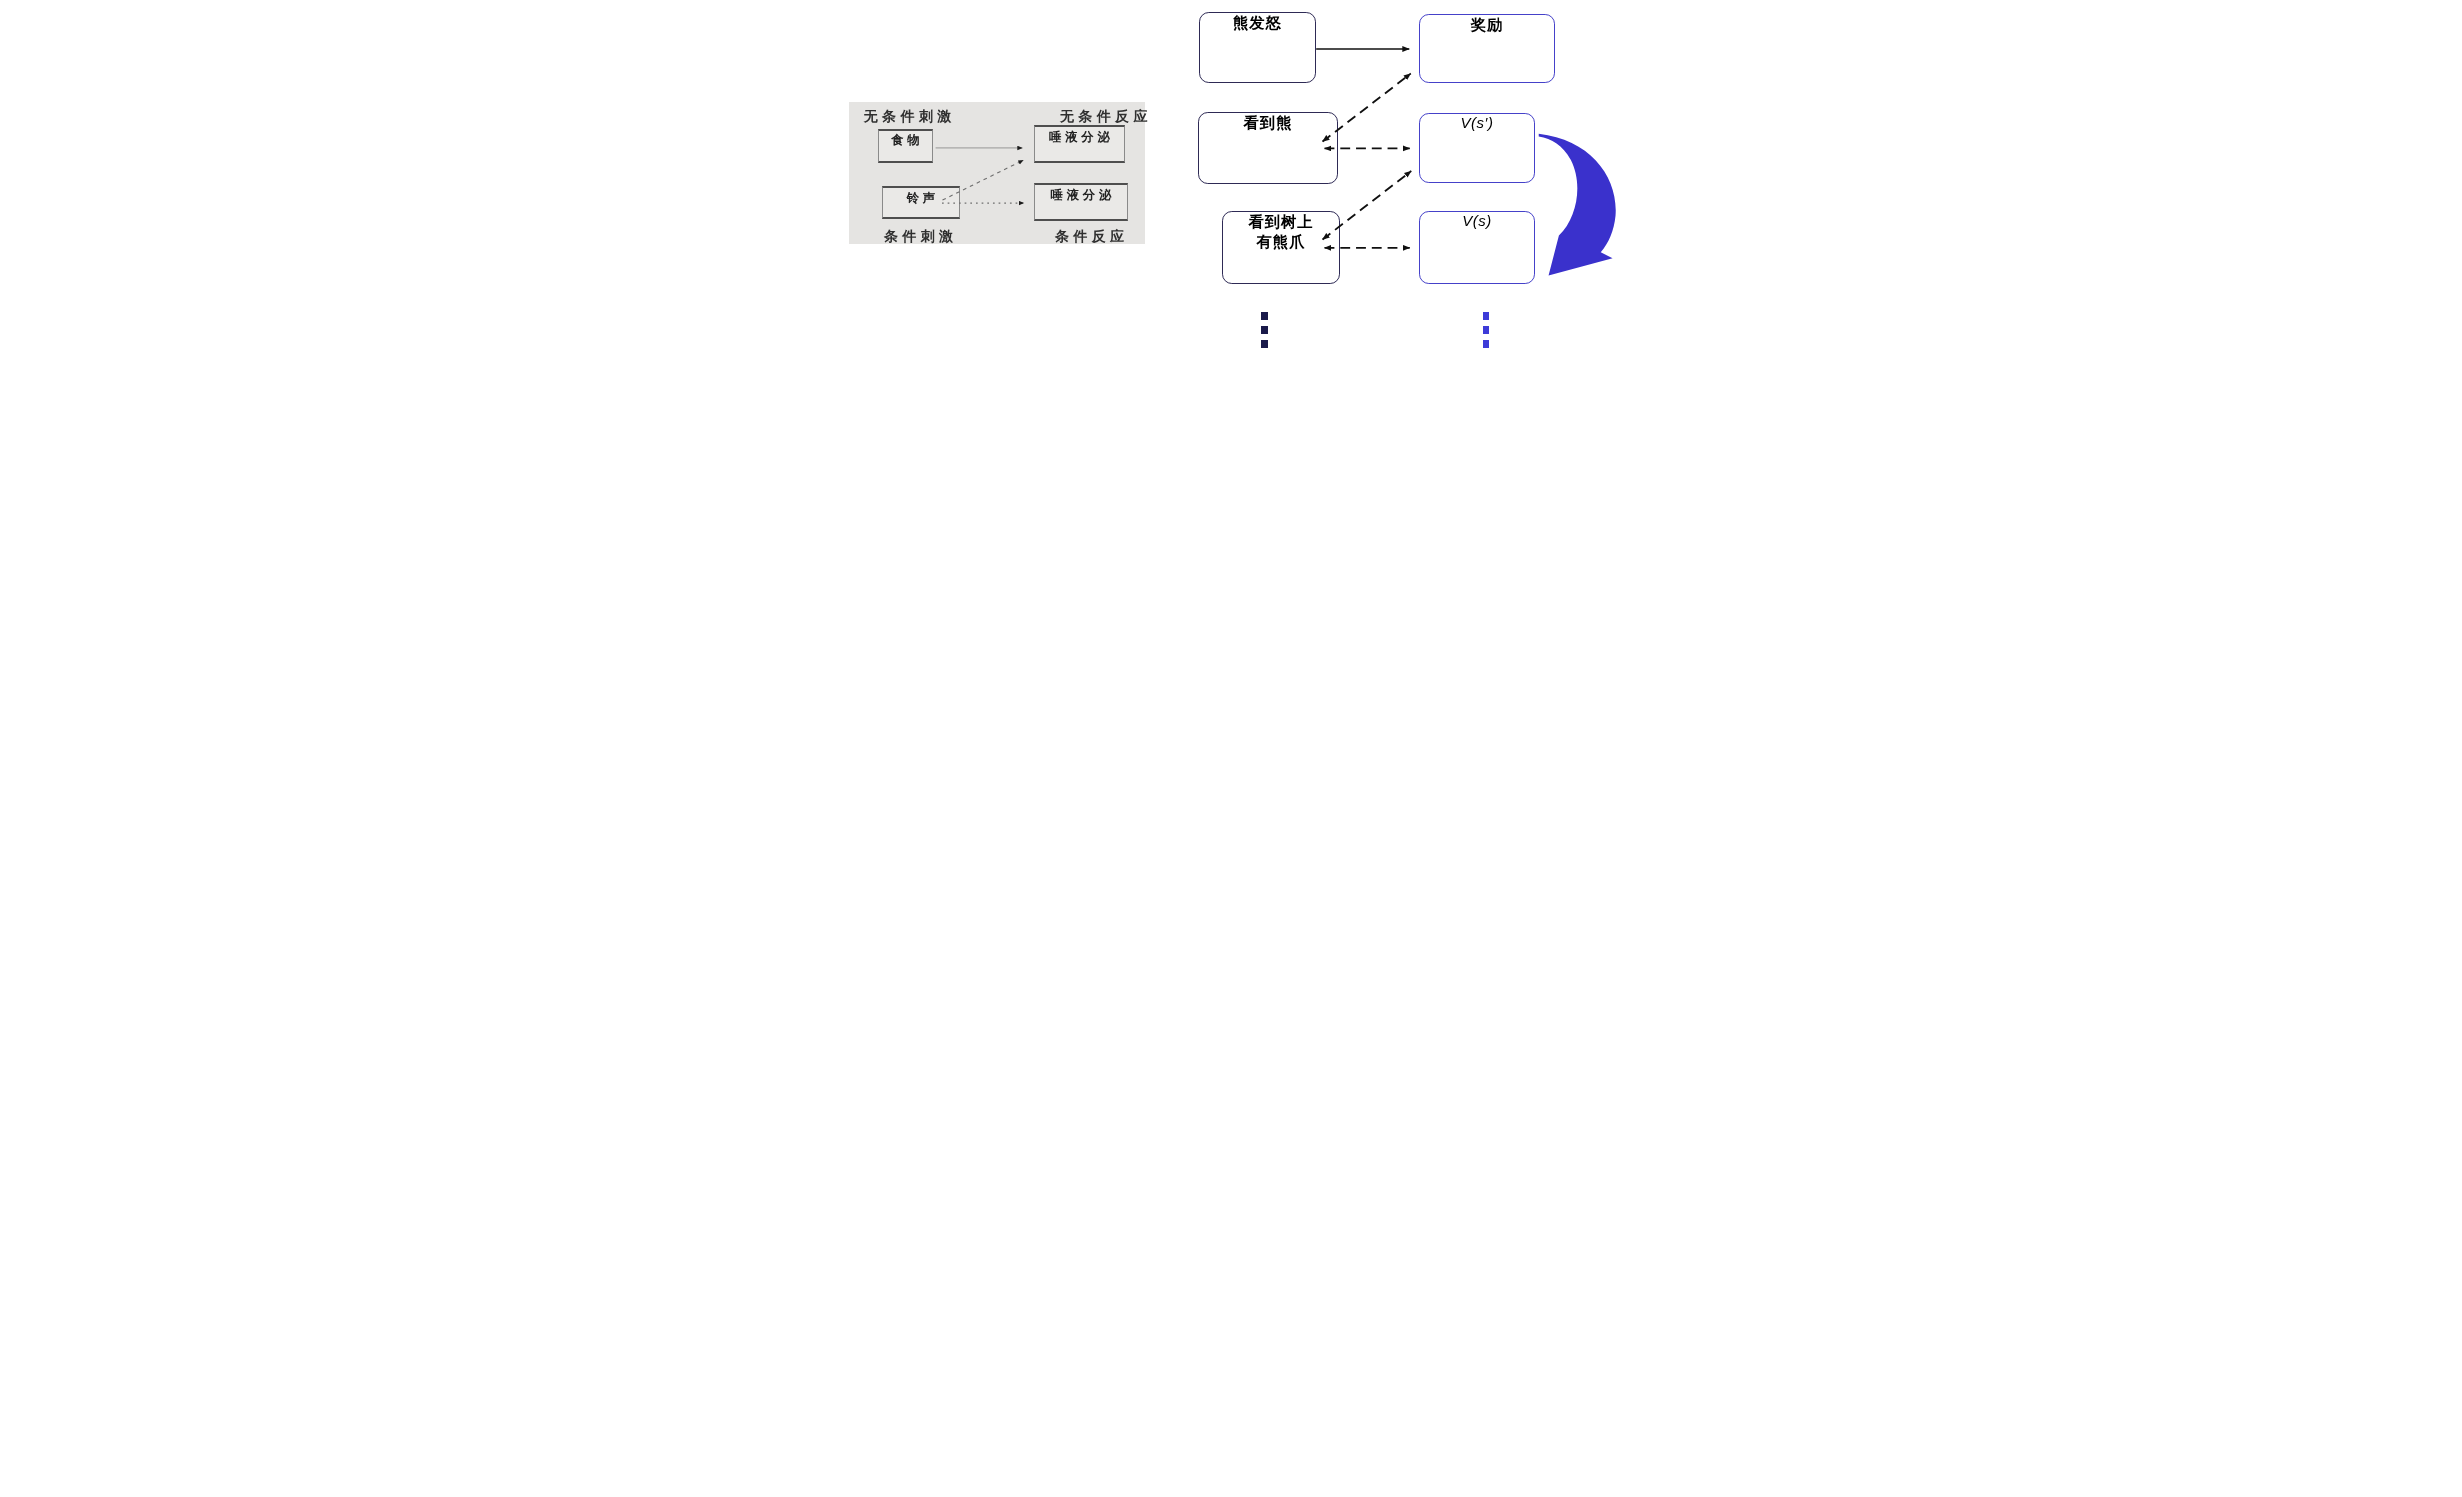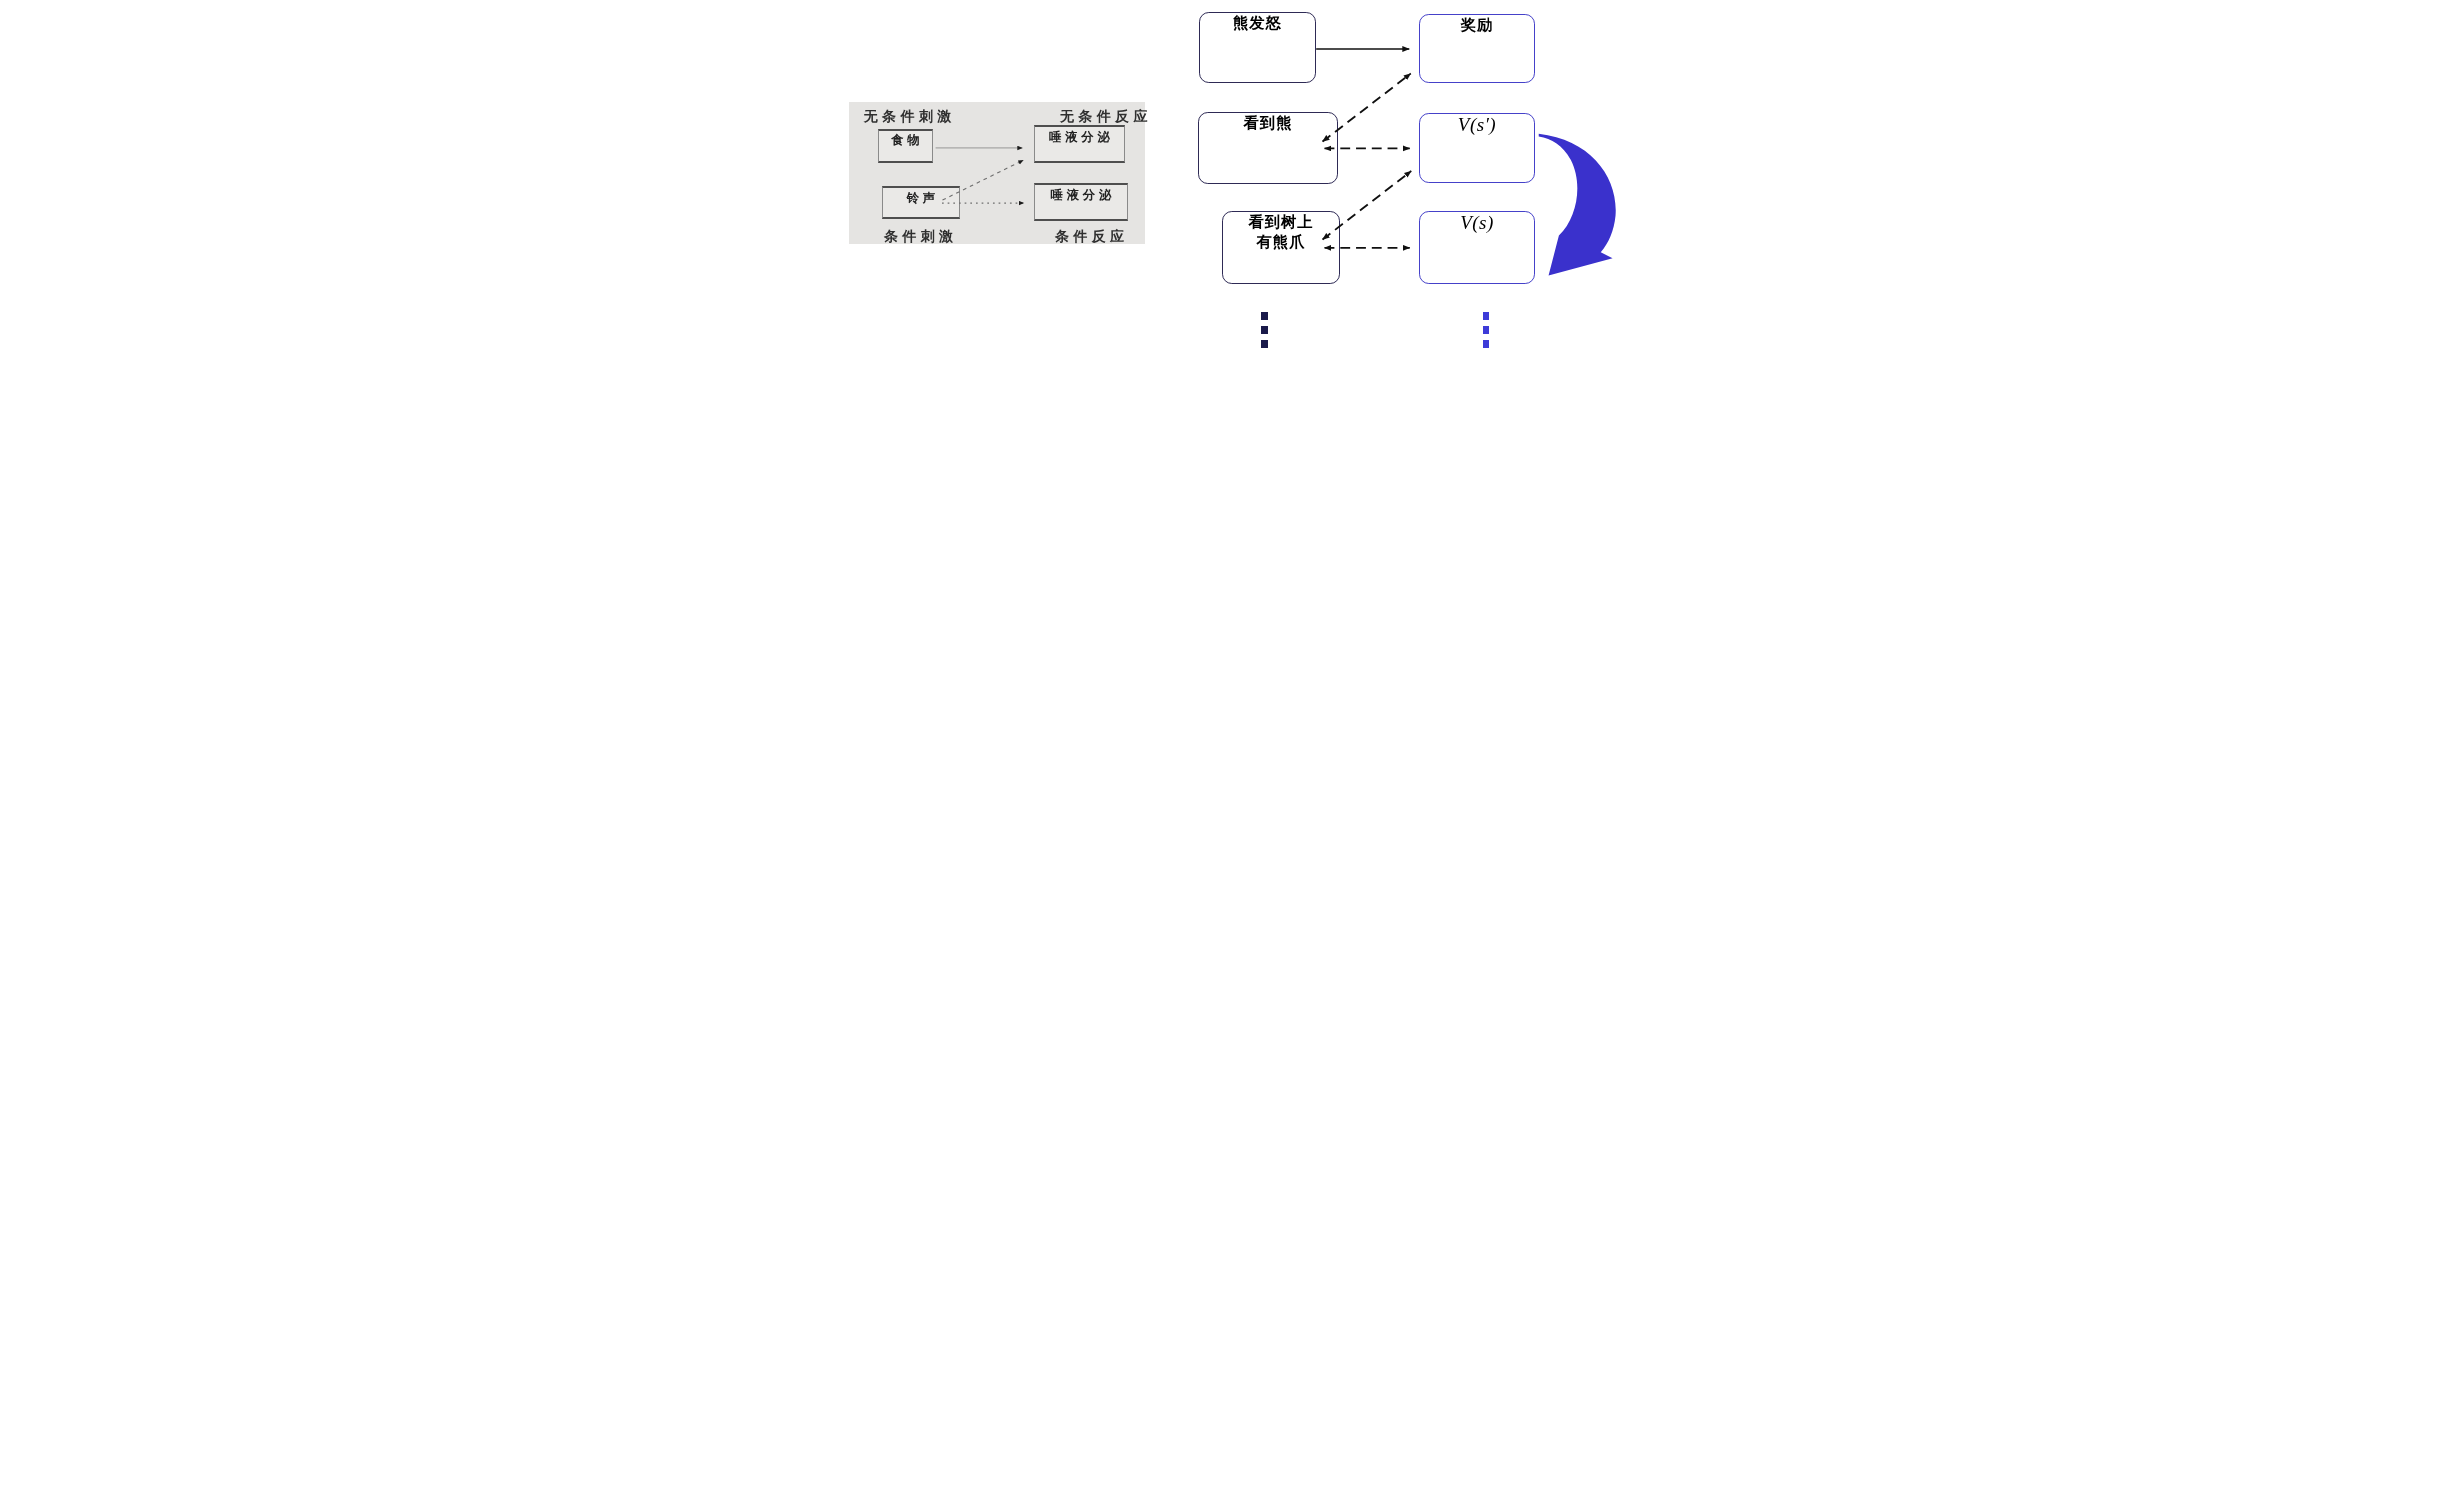--- a/index.html
+++ b/index.html
@@ -57,25 +57,25 @@
     display:flex;flex-direction:column;align-items:center;
     border-radius:9.8px;color:#000;
   }
   .node.nl{border:1.5px solid var(--left-node-border);}
   .node.nr{border:1.2px solid var(--right-node-border);}
   .node .cjk{
     font-family:"Liberation Serif",serif;
     font-size:15.3px;font-weight:700;line-height:1.3;letter-spacing:1px;white-space:nowrap;
   }
   .node .math{
-    font-family:Liberation Serif, serif;font-style:italic;
-    font-size:19px;font-weight:500;letter-spacing:0.5px;
+    font-family:Liberation Sans, sans-serif;font-style:italic;
+    font-size:15px;font-weight:500;letter-spacing:0.5px;
   }
   .node.bear-angry{left:354px;top:12.3px;width:117px;height:71px;}
-  .node.reward{left:574px;top:13.8px;width:116px;height:69px;}
+  .node.reward{left:574px;top:13.8px;width:136px;height:69px;}
   .node.see-bear{left:353px;top:112px;width:140px;height:72px;}
   .node.value-next{left:574px;top:113px;width:116px;height:70px;}
   .node.see-claw{left:353px;top:211px;width:118px;height:73px;margin-left:24px;}
   .node.value-current{left:574px;top:211px;width:116px;height:73px;}
   
   .dots{position:absolute;display:flex;flex-direction:column;gap:5.4px;}
   .dots.left{left:416px;top:312px;}
   .dots.right{left:638px;top:312px;}
   .dot{width:6.9px;height:8.4px;}
   .dots.left .dot{background:var(--dots-navy);}

